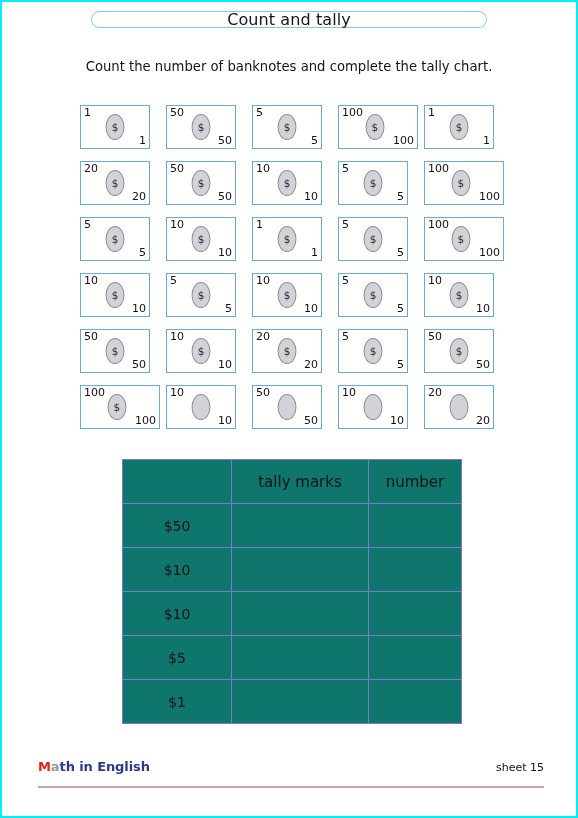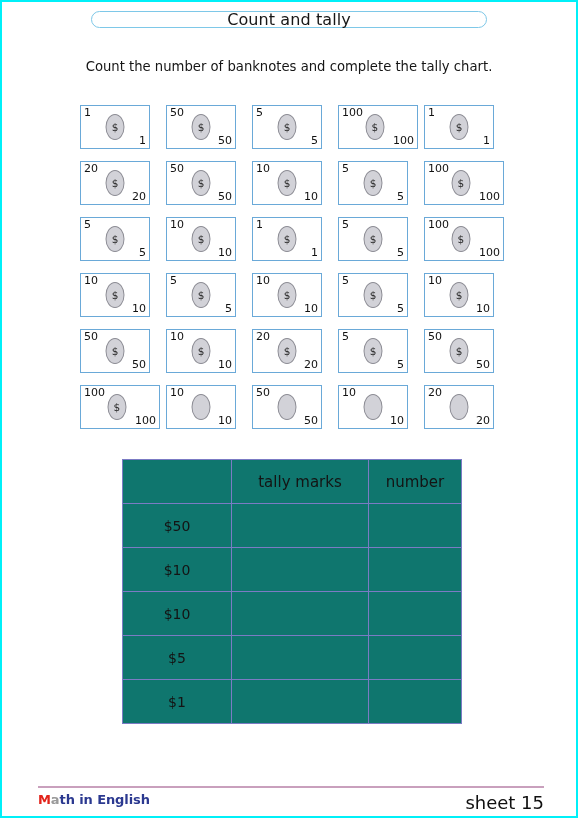--- a/index.html
+++ b/index.html
@@ -167,38 +167,38 @@
     position: absolute;
     left: 36px;
     top: 784px;
     width: 506px;
     height: 1.5px;
     background: #c9a0bd;
   }
   .footer {
     position: absolute;
     left: 36px;
-    top: 790px;
+    top: 750px;
     width: 506px;
     height: 22px;
     display: flex;
-    align-items: flex-start;
+    align-items: flex-end;
     justify-content: space-between;
   }
   .logo {
     font-size: 13px;
     font-weight: bold;
     font-family: "DejaVu Sans", "Liberation Sans", sans-serif;
     letter-spacing: -0.1px;
   }
   .logo .m { color: #e2231a; }
   .logo .a { color: #9a9a9a; }
   .logo .rest { color: #2b3990; }
   .sheet-no {
-    font-size: 18px;
+    font-size: 11px;
     color: #101010;
     font-family: "DejaVu Sans", "Liberation Sans", sans-serif;
   }
 </style>
 </head>
 <body>
 
 <div class="page">
 
   <div class="title-wrap">

